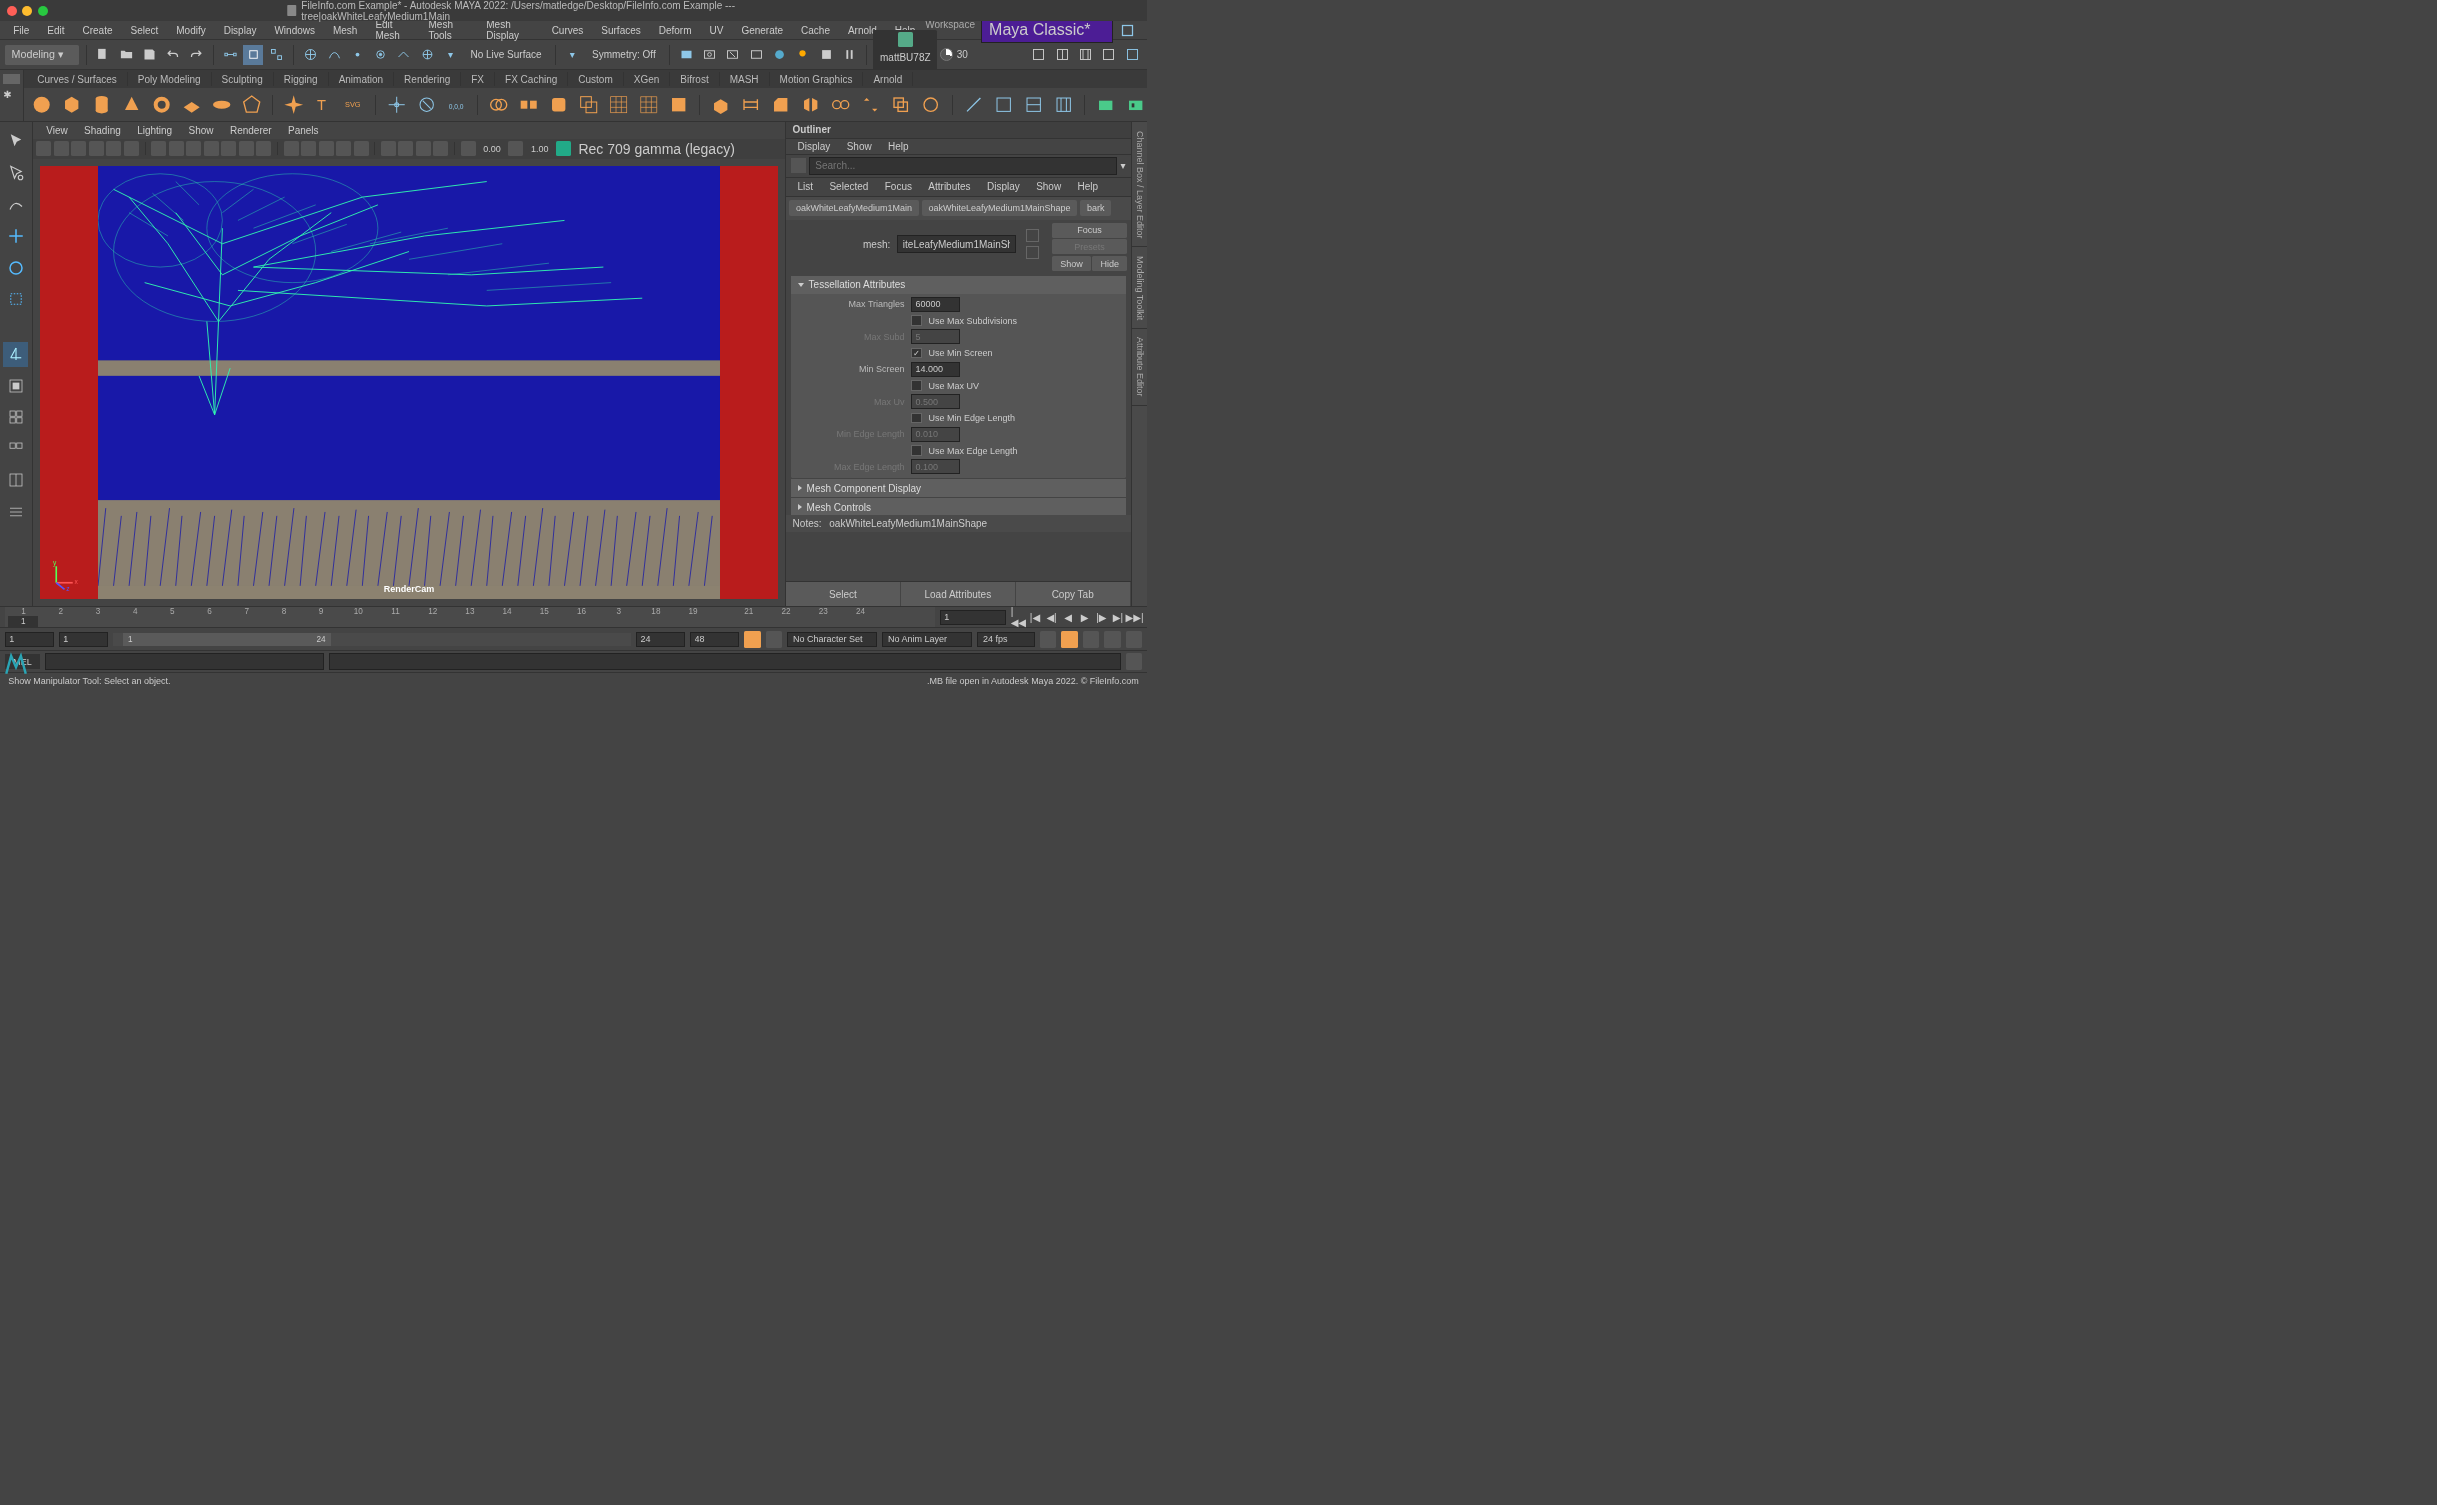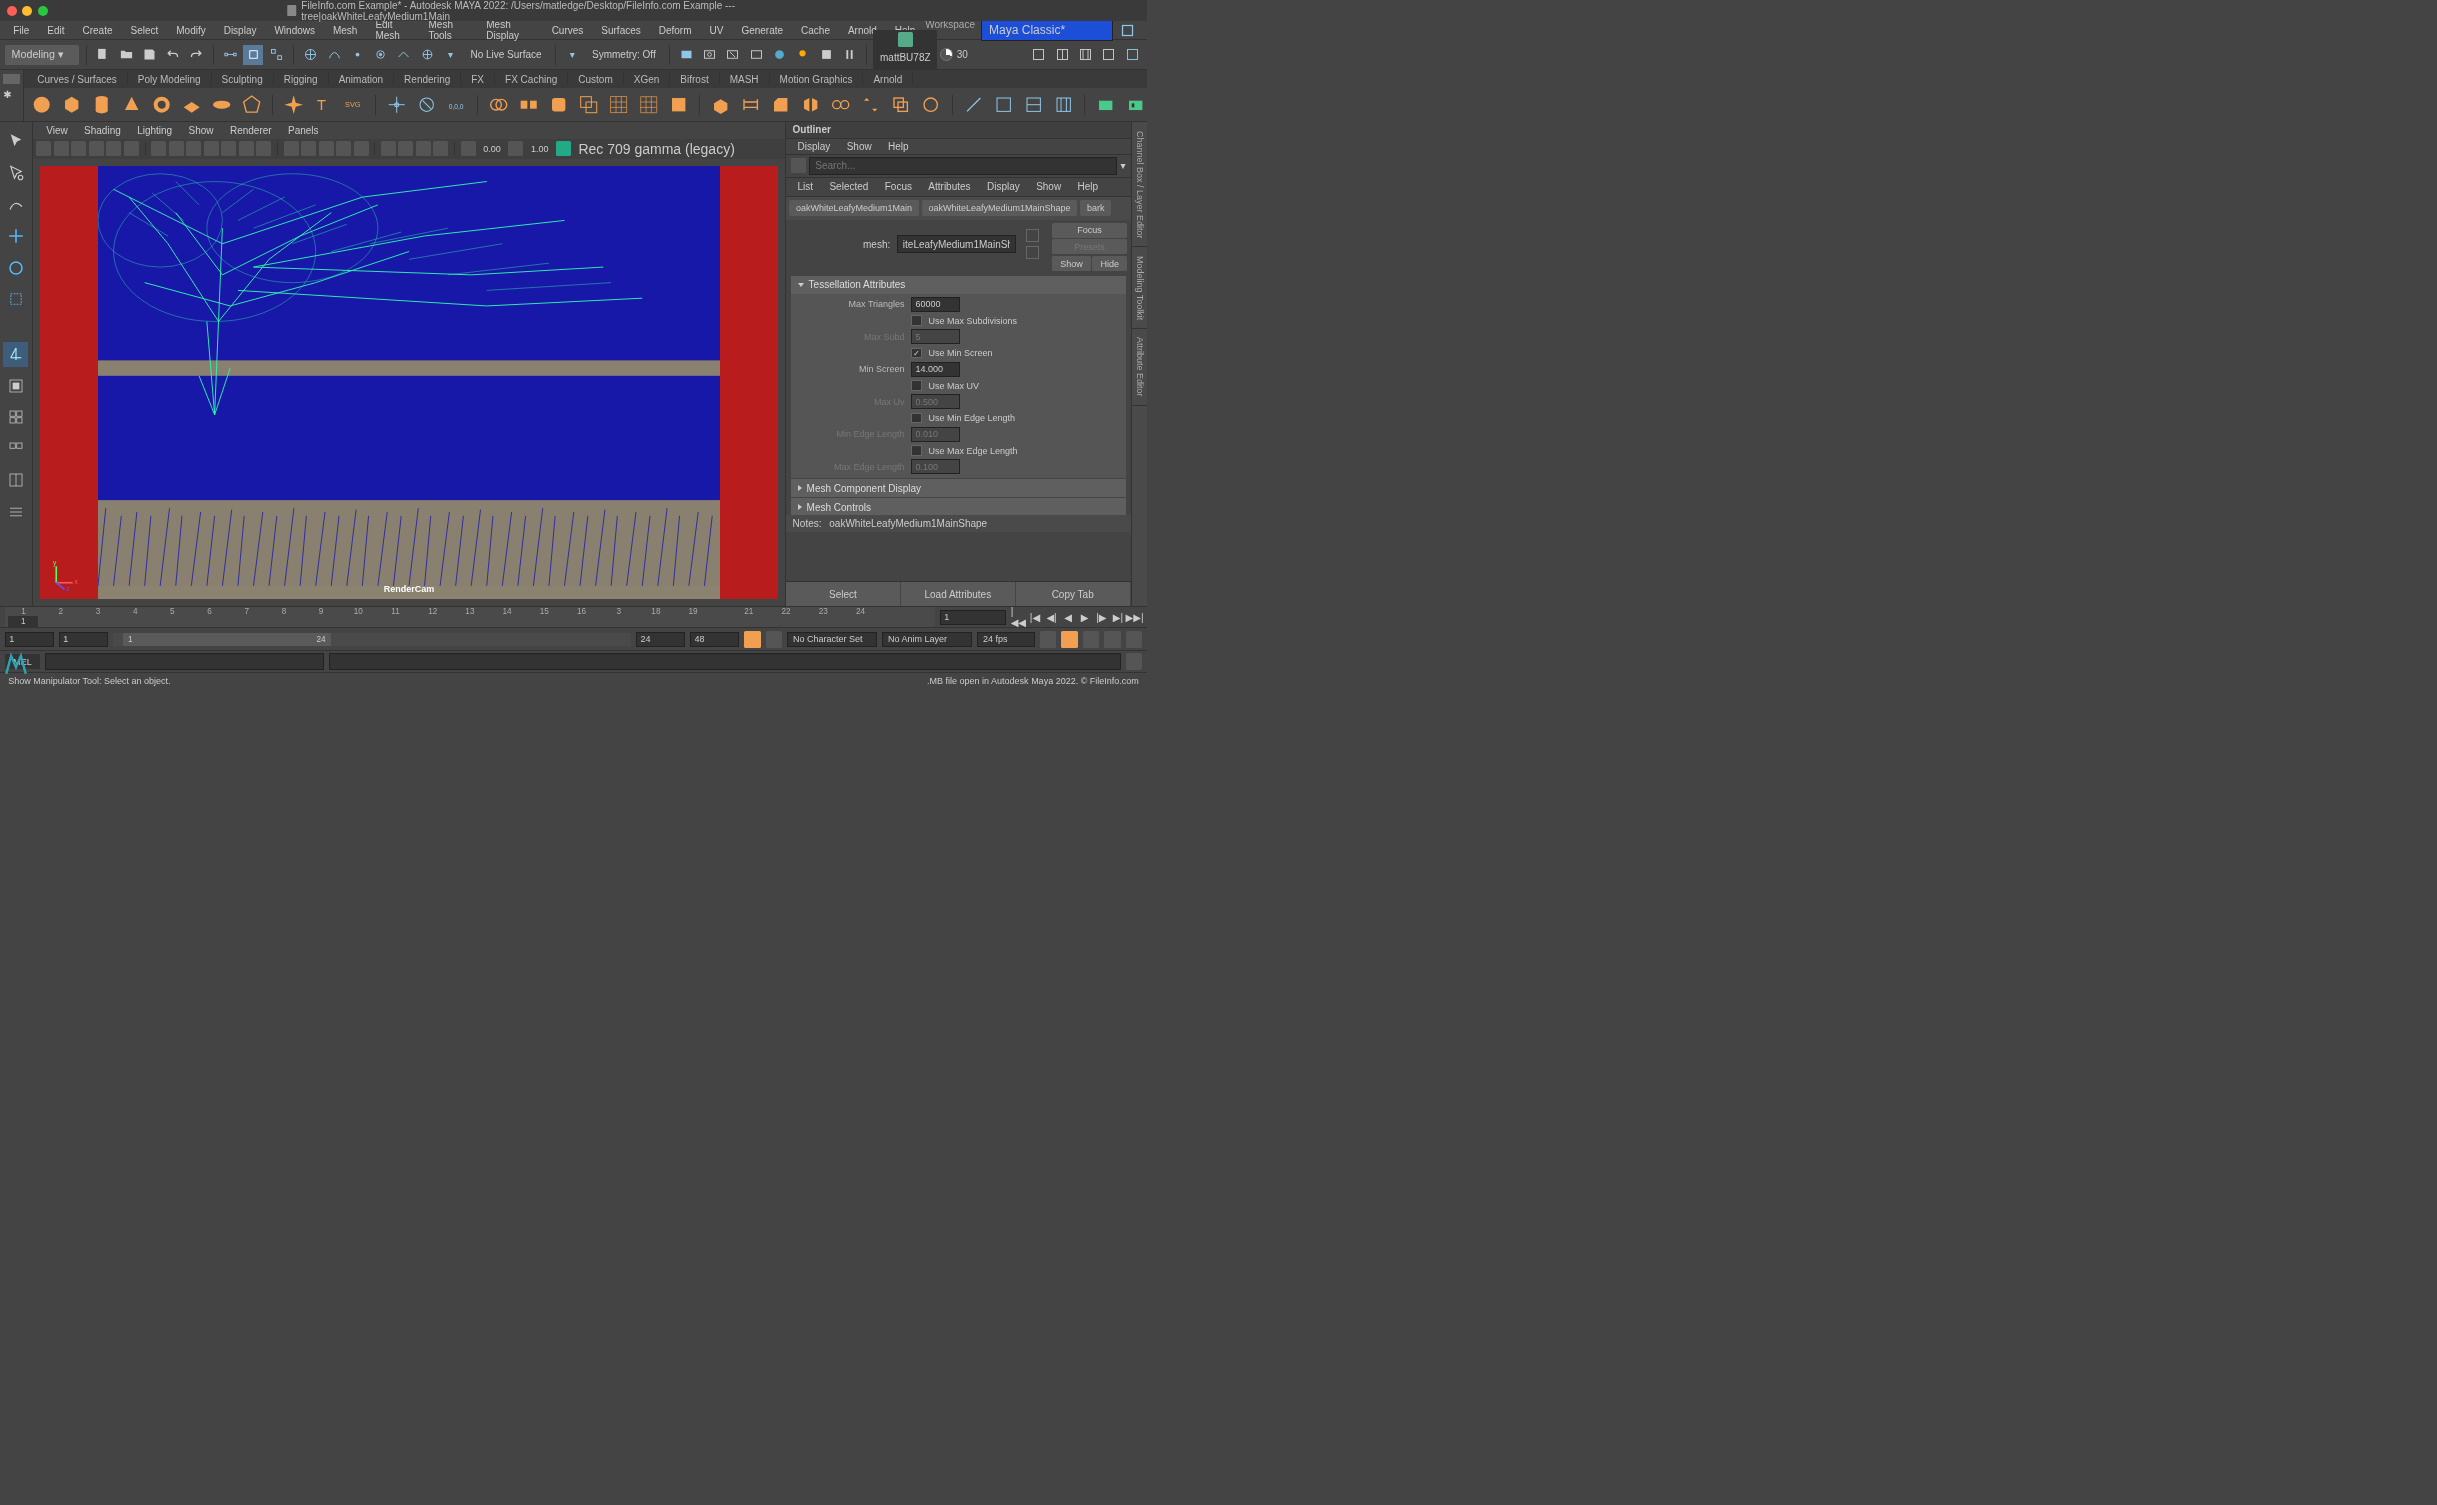--- a/index.html
+++ b/index.html
@@ -7,21 +7,21 @@
 .titlebar { height: 21.4px; background: #3a3a3a; display: flex; align-items: center; padding: 0 6.6px; position: relative; }
 .traffic { display: flex; gap: 5.8px; }
 .traffic span { width: 10px; height: 10px; border-radius: 50%; display: block; }
 .tl-close { background: #ff5f57; } .tl-min { background: #febc2e; } .tl-max { background: #28c840; }
 .title-text { position: absolute; left: 50%; transform: translateX(-50%); color: #bbb; font-size: 10px; display: flex; align-items: center; gap: 5px; }
 .doc-icon { width: 10px; height: 11.5px; background: #888; border-radius: 0.8px; }
 .menubar { height: 18px; background: #444; display: flex; align-items: center; padding: 0 5px; gap: 1.6px; }
 .menubar .mi, .panel-menubar .mi, .outliner-menubar .mi, .ae-menubar .mi { padding: 1.6px 8.2px; color: #ccc; cursor: pointer; font-size: 10px; }
 .workspace-row { margin-left: auto; display: flex; align-items: center; gap: 5px; padding-right: 5px; }
 .ws-label { color: #aaa; font-size: 10px; }
-.ws-select { background: #1d4ed8; color: #ccc; padding: 2.5px 16.4px 2.5px 6.6px; border: 0.8px solid #222; font-size: 12px; min-width: 132px; }
+.ws-select { background: #4c1d95; color: #ccc; padding: 2.5px 16.4px 2.5px 6.6px; border: 0.8px solid #222; font-size: 16px; min-width: 132px; }
 .statusline-toolbar { height: 30px; background: #444; display: flex; align-items: center; padding: 0 5px; gap: 3.3px; border-top: 0.8px solid #333; }
 .mode-select { background: #5b5b5b; color: #ccc; padding: 3.3px 15px 3.3px 6.6px; border: none; font-size: 10.7px; border-radius: 1.6px; min-width: 74px; position: relative; }
 .sep { width: 0.8px; height: 20px; background: #333; margin: 0 3.3px; }
 .tool-ico { width: 20px; height: 20px; display: flex; align-items: center; justify-content: center; color: #8ec7e8; cursor: pointer; }
 .tool-ico svg { width: 15px; height: 15px; }
 .txt-btn { color: #ccc; padding: 3.3px 6.6px; font-size: 10px; }
 .user-chip { display: flex; align-items: center; gap: 5px; background: #333; padding: 1.6px 6.6px; border-radius: 1.6px; flex-direction: column; }
 .avatar { width: 15px; height: 15px; background: #5a8; border-radius: 1.6px; }
 .time-badge { display: flex; align-items: center; gap: 3.3px; }
 .clock-icon { width: 13px; height: 13px; border-radius: 50%; background: conic-gradient(#fff 0 30%, #555 30% 100%); border: 0.8px solid #777; }

